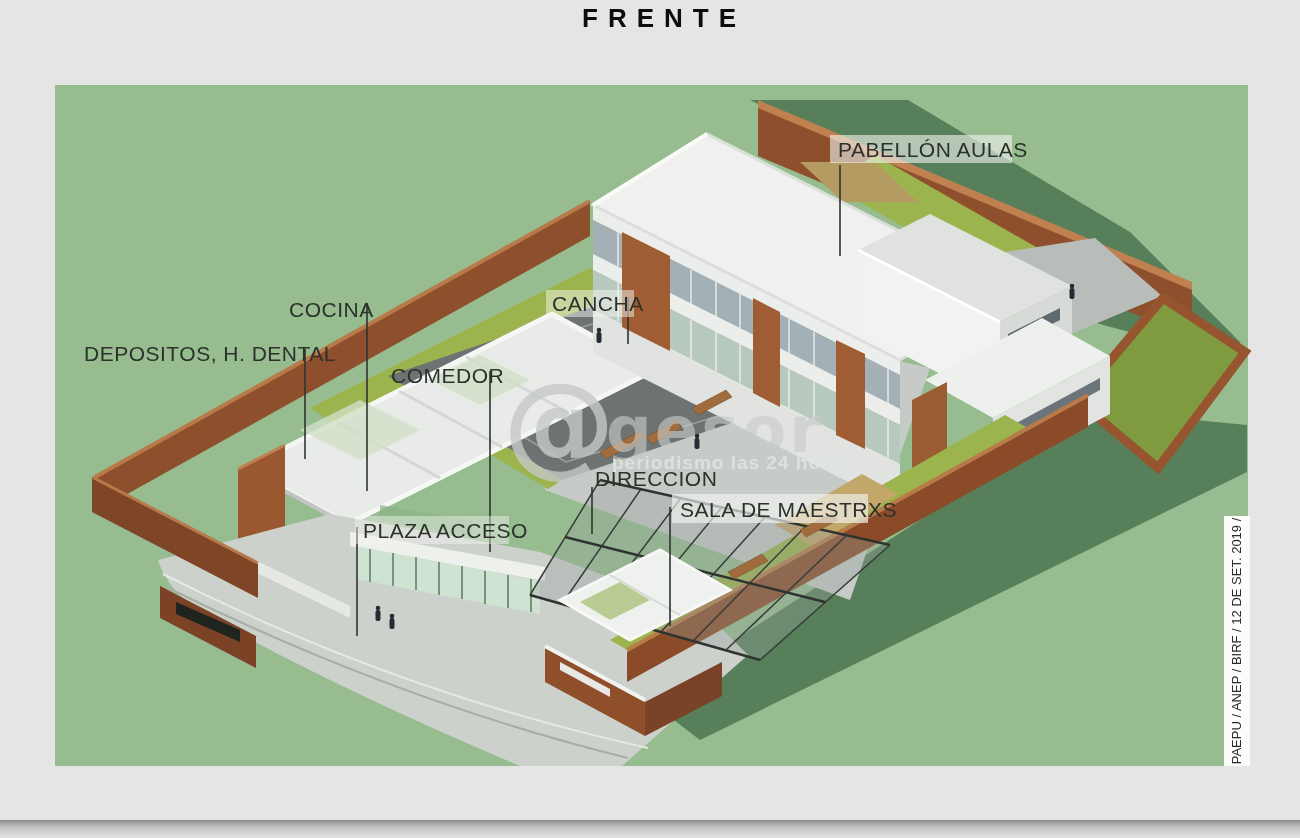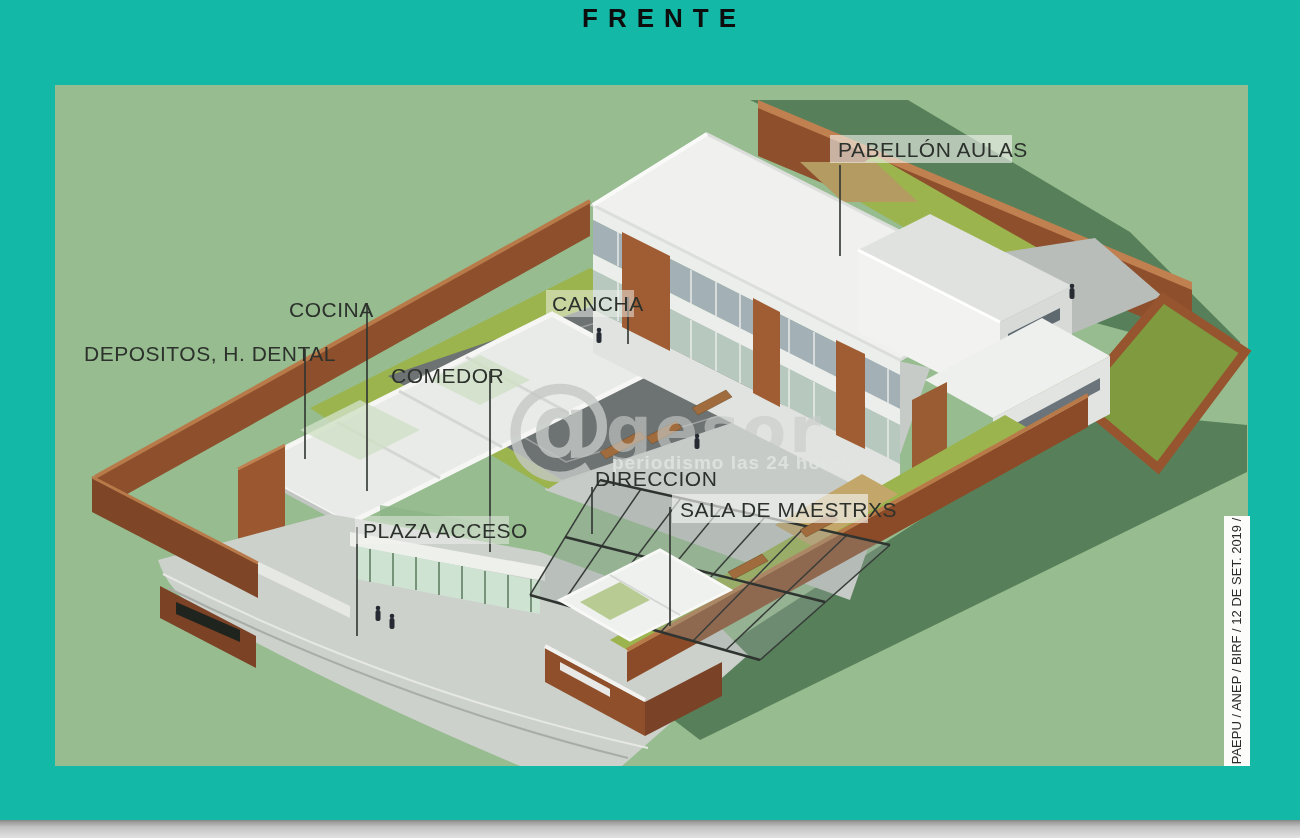--- a/index.html
+++ b/index.html
@@ -1,16 +1,16 @@
 <!DOCTYPE html>
 <html><head>
 <meta charset="utf-8">
 <style>
   html,body{margin:0;padding:0;background:#ffffff;}
-  .page{position:relative;width:1300px;height:838px;background:#14b8a6;overflow:hidden;
+  .page{position:relative;width:1300px;height:838px;background:#e5e5e5;overflow:hidden;
         font-family:"Liberation Sans", sans-serif;}
   svg{position:absolute;left:0;top:0;}
   .title-text{font-family:"Liberation Sans", sans-serif;font-weight:bold;font-size:26px;
               letter-spacing:10px;fill:#0d0d0d;}
   .lbl{font-family:"Liberation Sans", sans-serif;font-size:21px;letter-spacing:0.5px;fill:#2c312c;}
   .wm-at{font-family:"DejaVu Sans", sans-serif;font-weight:bold;font-size:112px;fill:#c5c9c6;opacity:.8;}
   .wm-name{font-family:"DejaVu Sans", sans-serif;font-weight:bold;font-size:64px;letter-spacing:3px;fill:#c8ccc9;opacity:.62;}
   .wm-tag{font-family:"Liberation Sans", sans-serif;font-weight:bold;font-size:19px;letter-spacing:1px;fill:#e2e6e2;opacity:.85;}
   .side-cap{font-family:"Liberation Sans", sans-serif;font-size:13px;fill:#2a2a2a;}
   .leader{stroke:#2f3430;stroke-width:1.6;}

